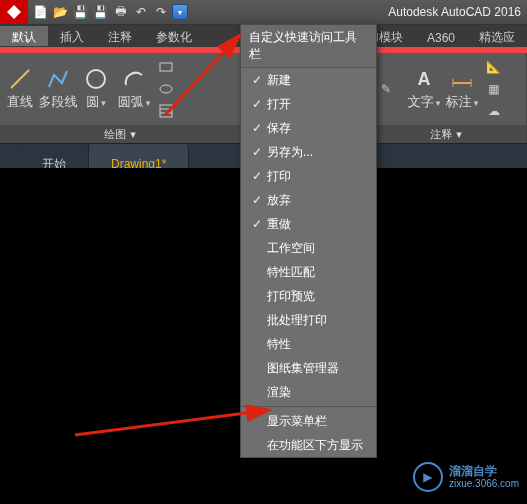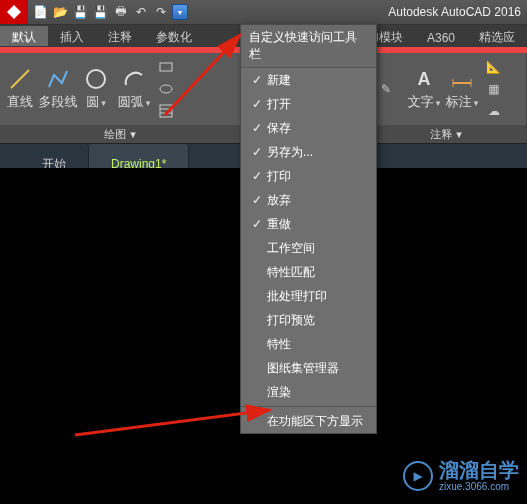--- a/index.html
+++ b/index.html
@@ -168,21 +168,21 @@
     font-size: 12px;
     border-right: 1px solid #1a2530;
     display: flex;
     align-items: center;
     background: #2a3540;
     border-top-left-radius: 4px;
     border-top-right-radius: 4px;
   }
   .doc-tab.active {
     background: #3a4550;
-    color: #bef264;
+    color: #eab308;
   }
 
   .canvas {
     background: #000;
     position: relative;
     height: calc(504px - 24px - 22px - 90px - 24px);
   }
 
   
   .dropdown-menu {
@@ -255,21 +255,21 @@
     width: 26px;
     height: 26px;
     border: 2px solid #4a8ac8;
     border-radius: 50%;
     display: flex;
     align-items: center;
     justify-content: center;
     font-size: 12px;
   }
   .wm-text { display: flex; flex-direction: column; line-height: 1.1; }
-  .wm-main { font-size: 20px; font-weight: bold; }
+  .wm-main { font-size: 12px; font-weight: bold; }
   .wm-sub { font-size: 10px; color: #6aa0d8; }
 
   .tri::after{content:"▾";font-size:9px;margin-left:2px;color:#ccc;}
 </style>
 </head>
 <body>
 
 <div class="titlebar">
   <div class="app-logo"></div>
   <div class="qat">
@@ -427,39 +427,43 @@
   <div class="dropdown-item">
       <span class="check-col"></span>
       <span>工作空间</span>
     </div>
   <div class="dropdown-item">
       <span class="check-col"></span>
       <span>特性匹配</span>
     </div>
   <div class="dropdown-item">
       <span class="check-col"></span>
+      <span>打印预览</span>
+    </div>
+  <div class="dropdown-item">
+      <span class="check-col"></span>
       <span>批处理打印</span>
     </div>
   <div class="dropdown-item">
       <span class="check-col"></span>
-      <span>打印预览</span>
-    </div>
-  <div class="dropdown-item">
-      <span class="check-col"></span>
       <span>特性</span>
     </div>
   <div class="dropdown-item">
       <span class="check-col"></span>
       <span>图纸集管理器</span>
     </div>
   <div class="dropdown-item">
       <span class="check-col"></span>
       <span>渲染</span>
     </div>
   <div class="dropdown-sep"></div>
+  <div class="dropdown-item">
+      <span class="check-col"></span>
+      <span>显示菜单栏</span>
+    </div>
   <div class="dropdown-item">
       <span class="check-col"></span>
       <span>在功能区下方显示</span>
     </div>
 </div>
 
 <svg class="arrow1">
   <defs>
       <marker id="ah1" markerWidth="10" markerHeight="10" refX="8" refY="3" orient="auto">
         <path d="M0,0 L9,3 L0,6 Z" fill="#d21"></path>

